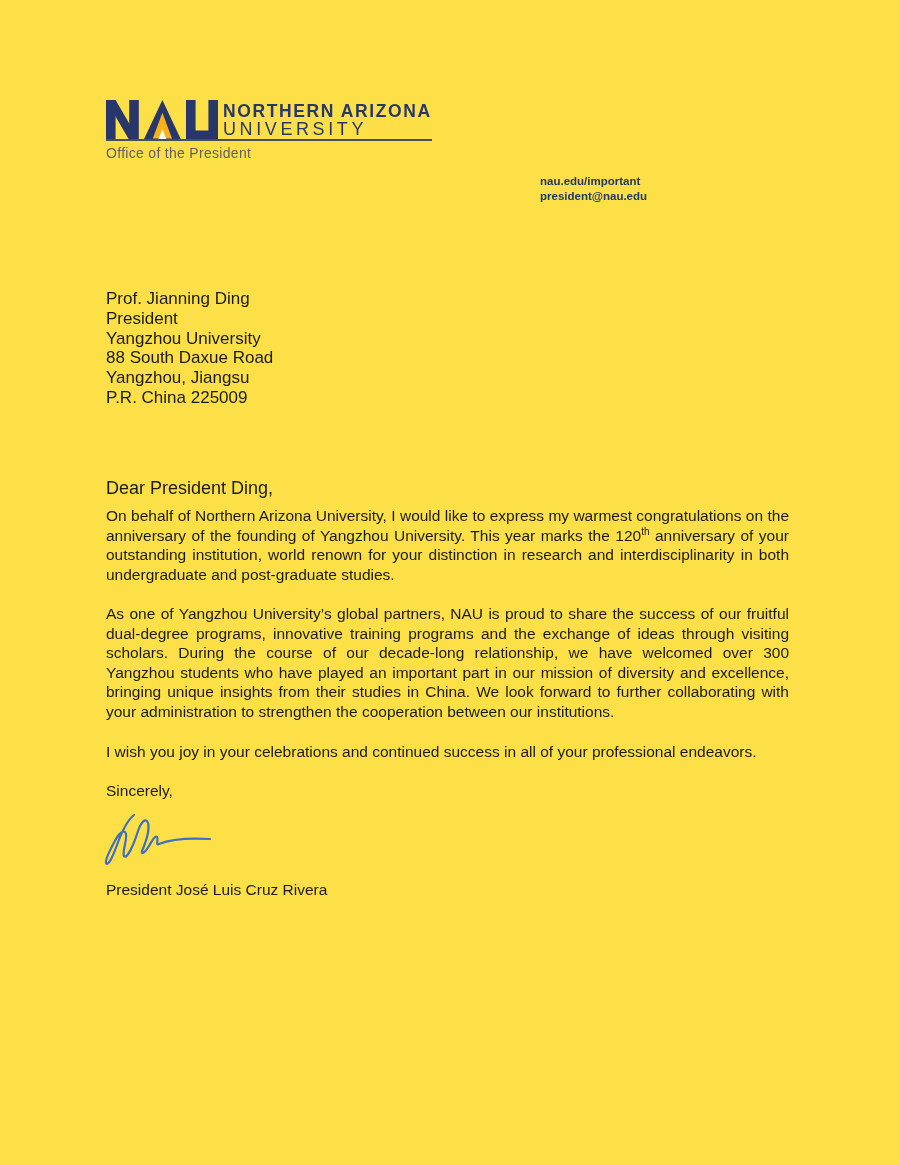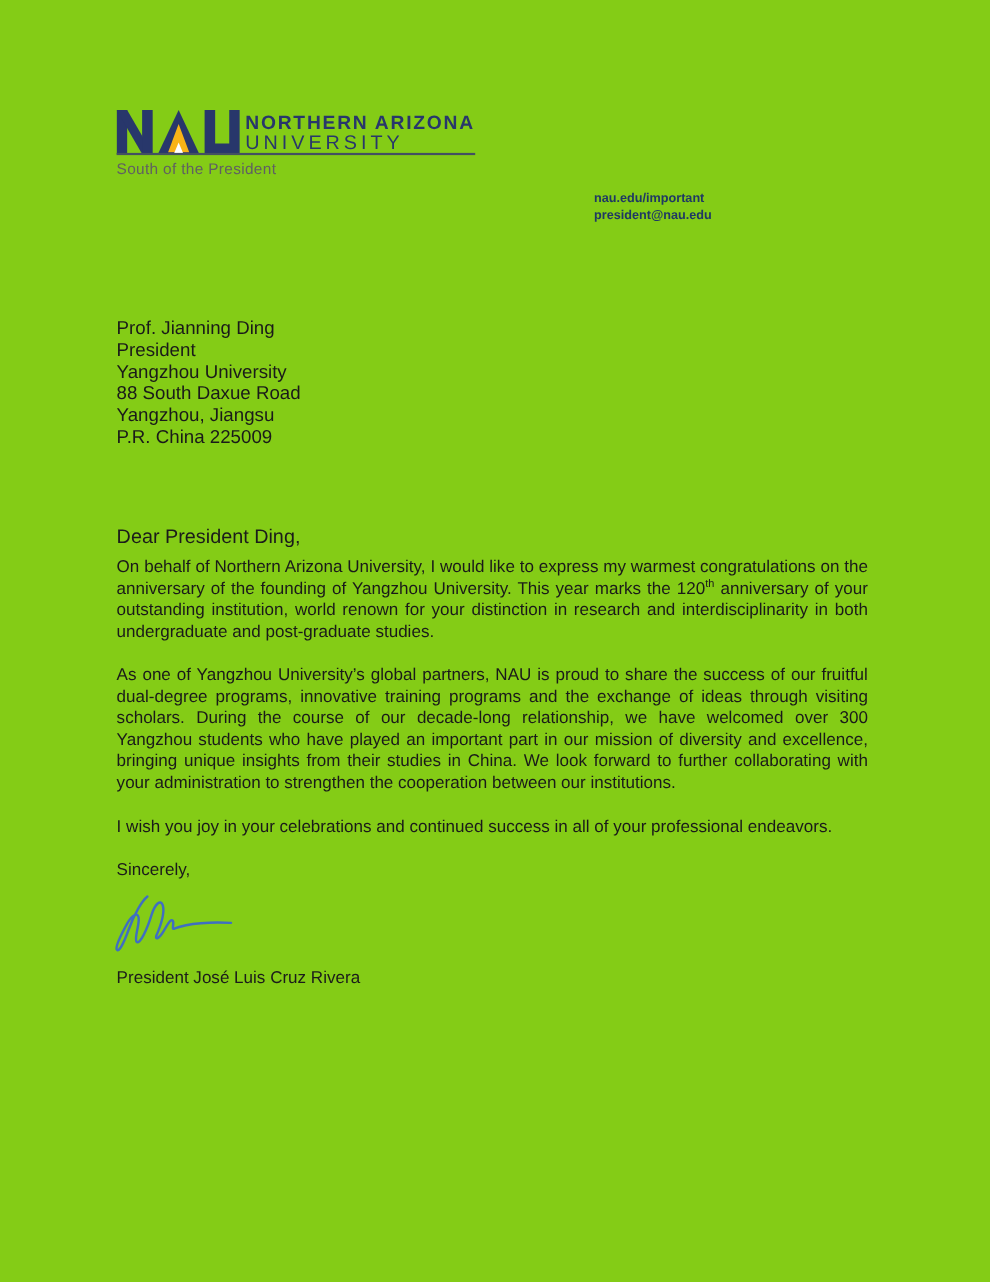--- a/index.html
+++ b/index.html
@@ -4,21 +4,21 @@
 <style>
   * { margin: 0; padding: 0; box-sizing: border-box; }
   html, body { background: #ffffff; }
   body {
     width: 900px; height: 1165px;
     font-family: "Liberation Sans", sans-serif;
     position: relative;
     color: #1b1b1b;
     overflow: hidden;
   }
-  .page { position: absolute; inset: 0; background: #84cc16; }
+  .page { position: absolute; inset: 0; background: #fde047; }
 
   
   .logo-mark { position: absolute; left: 106px; top: 100px; width: 112px; height: 40px; }
   .wordmark { position: absolute; left: 223px; top: 102px; color: #28376B; }
   .wordmark-line1 {
     font-size: 17.5px; font-weight: 700; letter-spacing: 1.6px; line-height: 19px;
     white-space: nowrap;
   }
   .wordmark-line2 {
     font-size: 18px; font-weight: 400; letter-spacing: 3.6px; line-height: 17px;
@@ -83,21 +83,21 @@
     <polygon points="141,74 152,100 130,100" fill="#ffffff"></polygon>
   </svg>
 
   <div class="wordmark">
     <div class="wordmark-line1">NORTHERN ARIZONA</div>
     <div class="wordmark-line2">UNIVERSITY</div>
   </div>
 
   <div class="letterhead-rule"></div>
 
-  <div class="office-line">South of the President</div>
+  <div class="office-line">Office of the President</div>
 
   <div class="contact-col contact-left">
     <div>nau.edu/important</div>
     <div>president@nau.edu</div>
   </div>
 
   <div class="recipient">
     <div>Prof. Jianning Ding</div>
     <div>President</div>
     <div>Yangzhou University</div>

